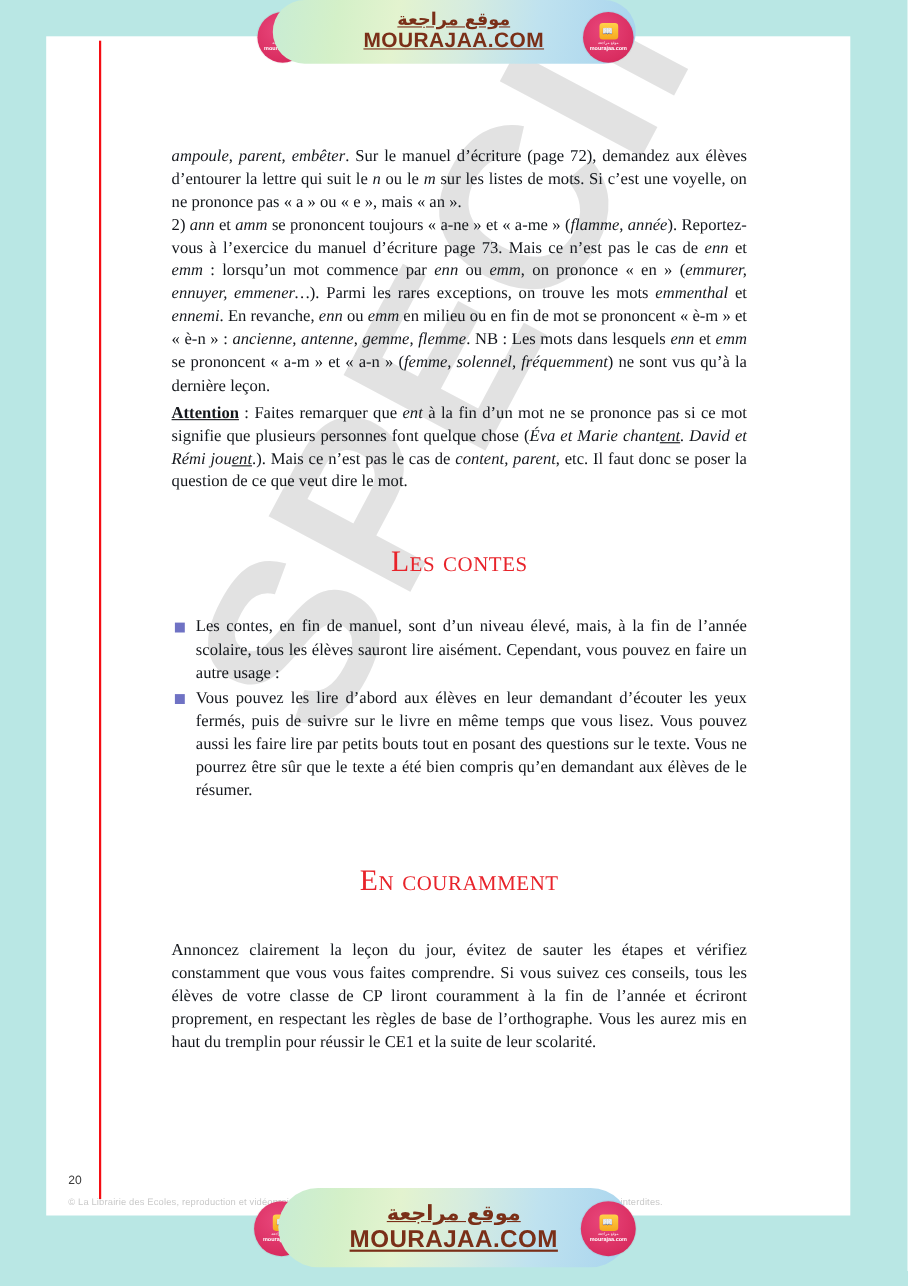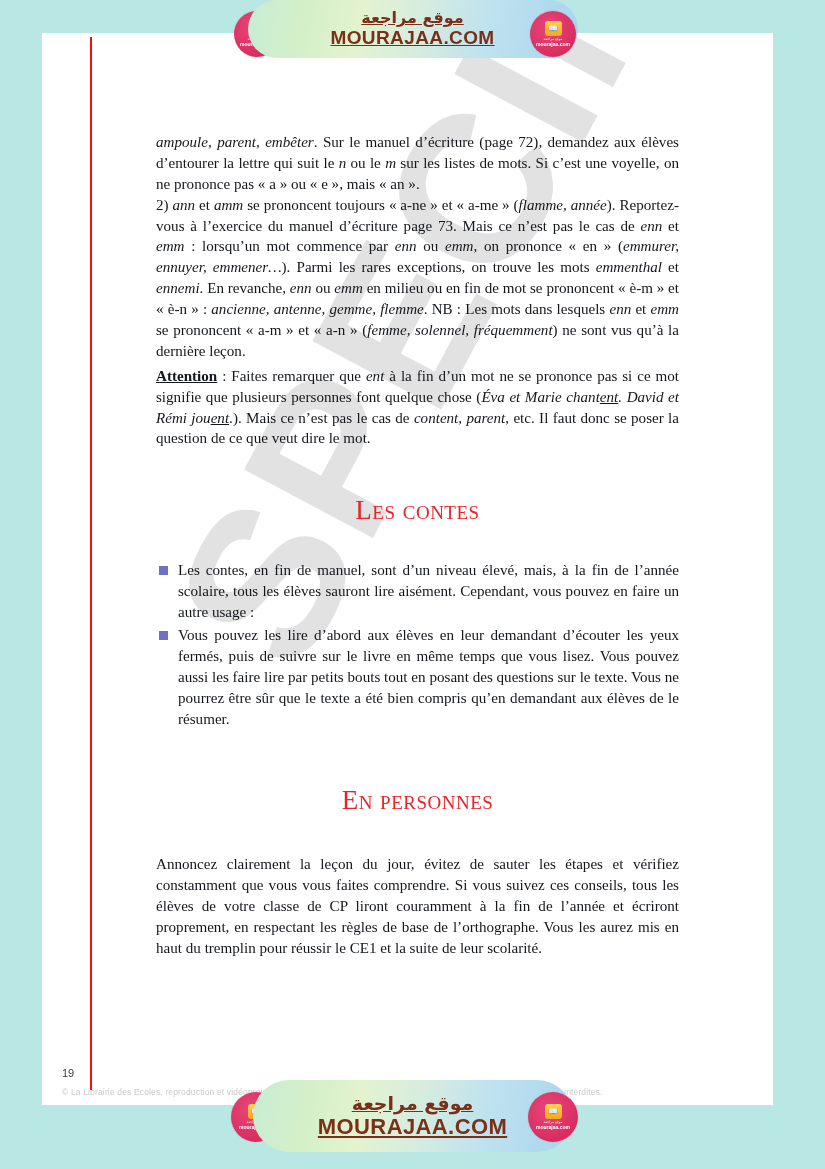--- a/index.html
+++ b/index.html
@@ -268,28 +268,28 @@
     <div class="sp-before-contes"></div>
     <h2 class="section">Les contes</h2>
     <div class="sp-after-contes"></div>
 
     <ul class="bullets">
       <li>Les contes, en fin de manuel, sont d’un niveau élevé, mais, à la fin de l’année scolaire, tous les élèves sauront lire aisément. Cependant, vous pouvez en faire un autre usage :</li>
       <li>Vous pouvez les lire d’abord aux élèves en leur demandant d’écouter les yeux fermés, puis de suivre sur le livre en même temps que vous lisez. Vous pouvez aussi les faire lire par petits bouts tout en posant des questions sur le texte. Vous ne pourrez être sûr que le texte a été bien compris qu’en demandant aux élèves de le résumer.</li>
     </ul>
 
     <div class="sp-before-concl"></div>
-    <h2 class="section">En personnes</h2>
+    <h2 class="section">En couramment</h2>
     <div class="sp-after-concl"></div>
 
     <p class="body tight">Annoncez clairement la leçon du jour, évitez de sauter les étapes et vérifiez constamment que vous vous faites comprendre. Si vous suivez ces conseils, tous les élèves de votre classe de CP liront couramment à la fin de l’année et écriront proprement, en respectant les règles de base de l’orthographe. Vous les aurez mis en haut du tremplin pour réussir le CE1 et la suite de leur scolarité.</p>
 
   </div>
 
-  <div class="page-number">19</div>
+  <div class="page-number">20</div>
   <div class="copyright">
     <span>© La Librairie des Ecoles, reproduction et vidéoprojection interdites.</span><span>© La Librairie des Ecoles, reproduction et vidéoprojection interdites.</span>
   </div>
 </div>
 
 <div class="banner banner-bottom">
   <div class="logo left">
     <div class="logo-mark">📖</div>
     <div class="logo-ar">موقع مراجعة</div>
     <div class="logo-url">mourajaa.com</div>

